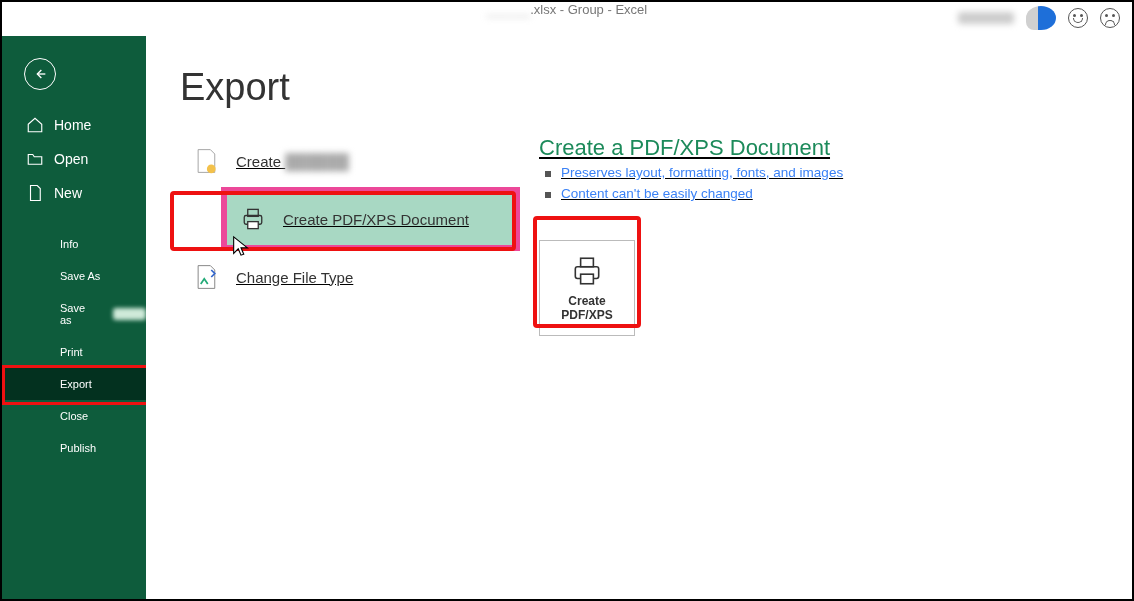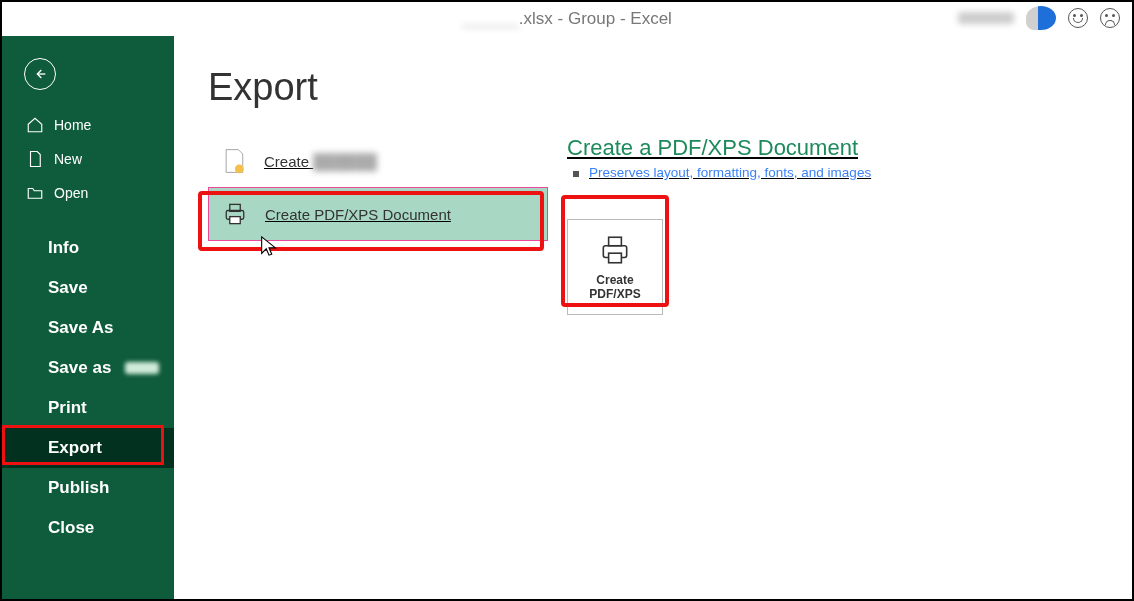--- a/index.html
+++ b/index.html
@@ -1,49 +1,49 @@
 <!DOCTYPE html>
 <html><head>
 <meta charset="utf-8">
 <style>
   * { box-sizing: border-box; margin: 0; padding: 0; font-family: "Segoe UI", Arial, sans-serif; }
   body { width: 1134px; height: 601px; overflow: hidden; background: #fff; border: 2px solid #000; }
-  .titlebar { height: 34px; display: flex; align-items: center; justify-content: center; position: relative; font-size: 17px; color: #555; }
+  .titlebar { height: 34px; display: flex; align-items: flex-start; justify-content: center; position: relative; font-size: 13px; color: #555; }
   .titlebar .doc { color: #777; }
   .titlebar .blur { filter: blur(3px); color: #aaa; }
   .titlebar .right { position: absolute; right: 12px; top: 4px; display: flex; align-items: center; gap: 12px; }
   .avatar-blob { width: 30px; height: 24px; background: linear-gradient(90deg,#d0d0d0 40%,#1e6fd9 40%); border-radius: 50% 50% 50% 8px; }
   .username-blur { width: 56px; height: 12px; background: #ccc; filter: blur(3px); border-radius: 3px; }
   .face-icon { width: 20px; height: 20px; border: 1.5px solid #555; border-radius: 50%; position: relative; }
   .face-icon::before, .face-icon::after { content:""; position:absolute; width:3px; height:3px; background:#555; border-radius:50%; top:5px; }
   .face-icon::before { left:4px; } .face-icon::after { right:4px; }
   .face-icon .mouth { position:absolute; bottom:4px; left:4px; right:4px; height:5px; border:1.5px solid #555; border-top:none; border-radius:0 0 8px 8px; }
   .face-icon.sad .mouth { border-bottom:none; border-top:1.5px solid #555; border-radius:8px 8px 0 0; bottom:2px; }
 
   .layout { display: flex; height: calc(100% - 34px); }
-  .sidebar { width: 172px; background: #0e5c3c; color: #fff; display: flex; flex-direction: column; padding-top: 14px; font-size: 14px; }
+  .sidebar { width: 144px; background: #0e5c3c; color: #fff; display: flex; flex-direction: column; padding-top: 14px; font-size: 14px; }
   .back-btn { width: 32px; height: 32px; border: 1.5px solid #fff; border-radius: 50%; margin: 8px 0 18px 22px; display:flex; align-items:center; justify-content:center; cursor:pointer; }
   .back-btn svg { width: 16px; height: 16px; }
   .side-item { display: flex; align-items: center; gap: 10px; padding: 8px 0 8px 24px; cursor:pointer; font-weight: 400; }
-  .side-item.compact { padding: 10px 0 10px 46px; font-size: 17px; font-weight: bold; }
+  .side-item.compact { padding: 10px 0 10px 58px; font-size: 11px; }
   .side-item .ic { width:18px; height:18px; display:flex; align-items:center; justify-content:center; }
   .side-sep { height: 18px; }
   .side-item.active { background: #03311f; position: relative; }
   .highlight-export { position: absolute; left: 0; width: 162px; height: 40px; border: 3px solid #e11; pointer-events:none; }
   .blur-chip { display:inline-block; width:34px; height:12px; background:#cfead9; filter:blur(2px); border-radius:3px; margin-left:4px; vertical-align:middle; }
 
   .main { flex:1; padding: 30px 24px 0 34px; position: relative; background:#fff; }
   .page-title { font-size: 38px; font-weight: 300; color: #333; margin-bottom: 26px; }
 
   .cols { display:flex; gap: 19px; text-decoration: underline; }
   .leftcol { width: 340px; position: relative; }
   .export-opt { display:flex; align-items:center; gap:16px; padding: 12px 12px; cursor:pointer; }
   .export-opt .oic { width:28px; height:28px; display:flex; align-items:center; justify-content:center; }
   .export-opt .lbl { font-size: 15px; color:#333; }
-  .opt-selected { background: #a8d8c3; border:1px solid #ec4899; }
+  .opt-selected { background: #a8d8c3; border:6px solid #ec4899;margin-left:41px; }
   .hl-box { position:absolute; border:4px solid #e11; border-radius:4px; pointer-events:none; }
   .hl-opt { left:-10px; top:56px; width:346px; height:60px; }
   .opt-blur { filter: blur(3px); color:#aaa; }
   .cursor { position:absolute; left:50px; top:100px; pointer-events:none; }
   .cursor svg { width:22px; height:22px; }
 
   .rightcol { flex:1; }
   .rc-title { font-size: 22px; color: #1c8a5a; font-weight: 400; margin-bottom: 1px; }
   .bullets { list-style: none; padding-left: 6px; }
   .bullets li { font-size: 13.5px; color:#3b82f6; padding:3px 0 3px 16px; position:relative; }
@@ -90,59 +90,56 @@
       <span class="ic">
           <svg viewBox="0 0 24 24">
             <path d="M3 11l9-8 9 8v10H3z" stroke="#fff" stroke-width="1.5" fill="none"></path>
           </svg>
         </span>
       <span>Home</span>
     </div>
     <div class="side-item">
       <span class="ic">
           <svg viewBox="0 0 24 24">
+            <path d="M3 6h6l2 3h10v10H3z" stroke="#fff" stroke-width="1.5" fill="none"></path>
+          </svg>
+        </span>
+      <span>Open</span>
+    </div>
+    <div class="side-item">
+      <span class="ic">
+          <svg viewBox="0 0 24 24">
             <path d="M6 2h9l4 4v16H6z" stroke="#fff" stroke-width="1.5" fill="none"></path>
           </svg>
         </span>
       <span>New</span>
     </div>
-    <div class="side-item">
-      <span class="ic">
-          <svg viewBox="0 0 24 24">
-            <path d="M3 6h6l2 3h10v10H3z" stroke="#fff" stroke-width="1.5" fill="none"></path>
-          </svg>
-        </span>
-      <span>Open</span>
-    </div>
     <div class="side-sep"></div>
     <div class="side-item compact">
         <span>Info</span>
-      </div>
-    <div class="side-item compact">
-        <span>Save</span>
       </div>
     <div class="side-item compact">
         <span>Save As</span>
       </div>
     <div class="side-item compact">
         <span>Save as</span>
         <span class="blur-chip"></span>
       </div>
     <div class="side-item compact">
         <span>Print</span>
       </div>
     <div class="side-item compact active" style="position:relative;">
       <span>Export</span>
       <span class="highlight-export" style="top:-3px;"></span>
     </div>
     <div class="side-item compact">
+        <span>Close</span>
+      </div>
+    <div class="side-item compact">
         <span>Publish</span>
-      </div>
-    <div class="side-item compact">
-        <span>Close</span>
       </div>
   </div>
 
   <div class="main">
     <div class="page-title">Export</div>
     <div class="cols">
       <div class="leftcol">
         <div class="export-opt">
           <span class="oic">
             <svg viewBox="0 0 32 32">
@@ -157,33 +154,44 @@
           <span class="oic">
             <svg viewBox="0 0 32 32">
                 <rect x="6" y="12" width="20" height="10" rx="2" fill="none" stroke="#333" stroke-width="1.5"></rect>
                 <rect x="10" y="5" width="12" height="8" fill="none" stroke="#333" stroke-width="1.5"></rect>
                 <rect x="10" y="19" width="12" height="8" fill="#fff" stroke="#333" stroke-width="1.5"></rect>
               </svg>
           </span>
           <span class="lbl">Create PDF/XPS Document</span>
         </div>
 
+        <div class="export-opt">
+          <span class="oic">
+            <svg viewBox="0 0 32 32">
+                <path d="M7 3h14l5 5v21H7z" fill="#fff" stroke="#777"></path>
+                <path d="M10 24l4-6 4 6" stroke="#2a7" stroke-width="2" fill="none"></path>
+                <path d="M22 8l4 4-4 4" stroke="#36c" stroke-width="2" fill="none"></path>
+              </svg>
+          </span>
+          <span class="lbl">Change File Type</span>
+        </div>
 
         <span class="hl-box hl-opt"></span>
         <span class="cursor">
           <svg viewBox="0 0 24 24">
               <path d="M4 2l0 18 5-5 3 7 3-1-3-7 7 0z" fill="#fff" stroke="#000" stroke-width="1.2"></path>
             </svg>
         </span>
       </div>
 
       <div class="rightcol">
         <div class="rc-title">Create a PDF/XPS Document</div>
         <ul class="bullets">
           <li>Preserves layout, formatting, fonts, and images</li>
+          <li>Content can't be easily changed</li>
         </ul>
         <div class="bigbtn-wrap">
           <div class="big-btn">
             <span>
               <svg width="34" height="34" viewBox="0 0 32 32">
                   <rect x="5" y="12" width="22" height="11" rx="2" fill="none" stroke="#333" stroke-width="1.5"></rect>
                   <rect x="10" y="4" width="12" height="8" fill="none" stroke="#333" stroke-width="1.5"></rect>
                   <rect x="10" y="19" width="12" height="9" fill="#fff" stroke="#333" stroke-width="1.5"></rect>
                 </svg>
             </span>

